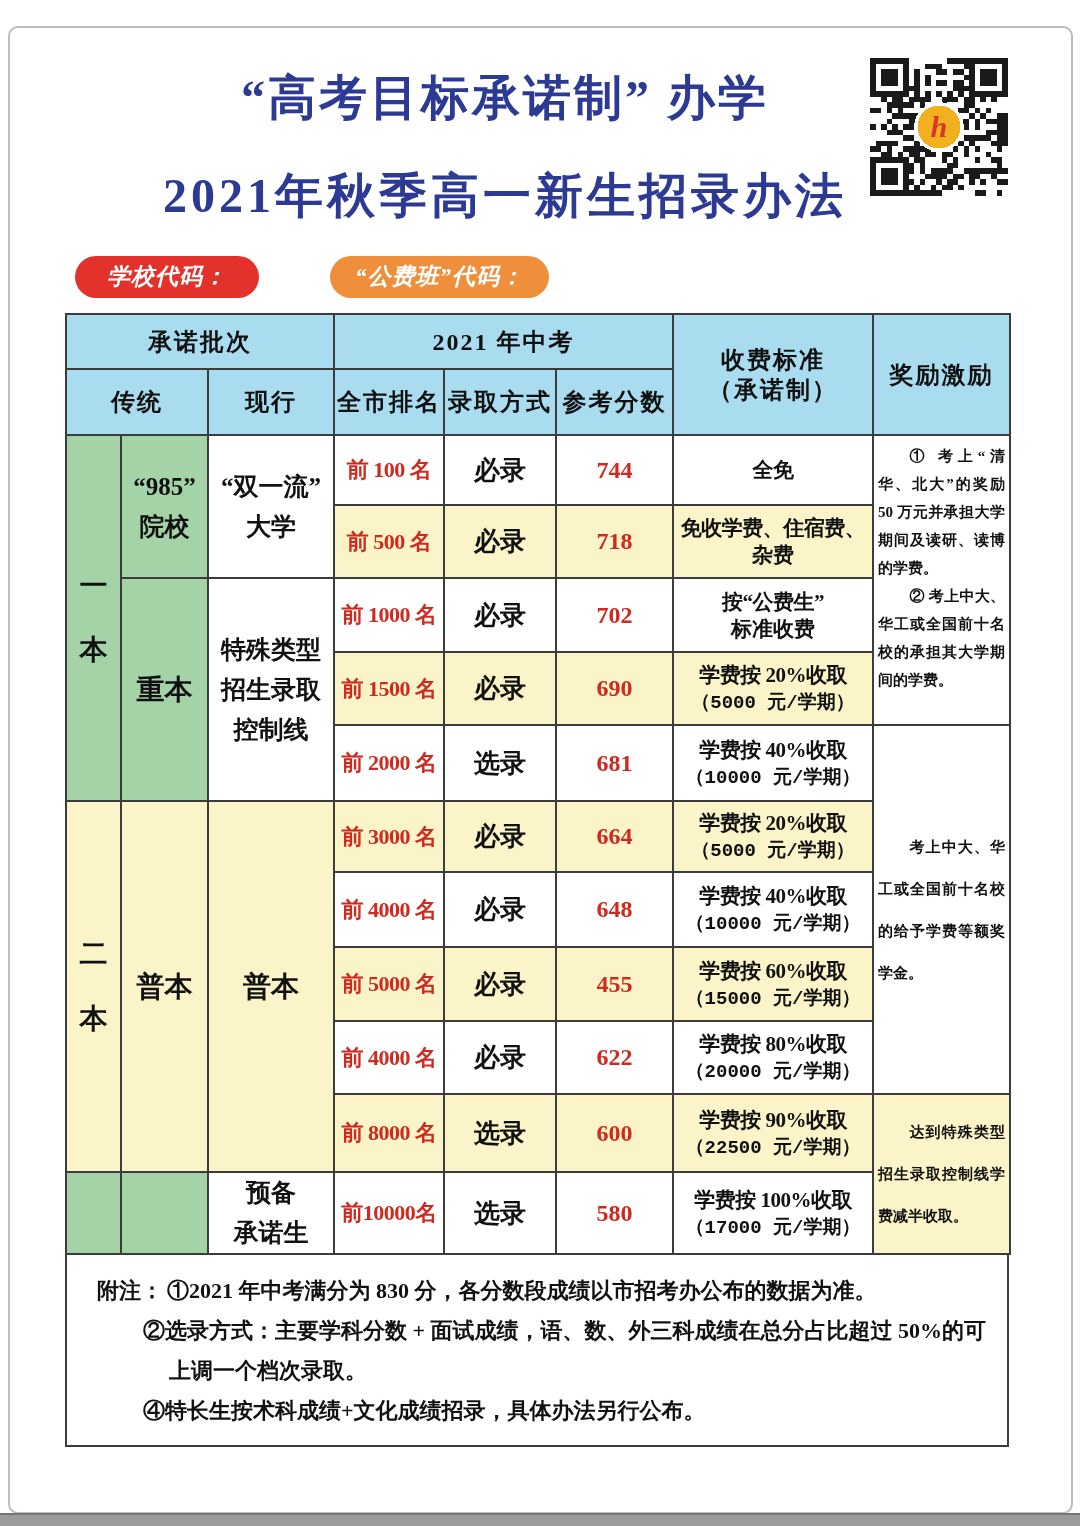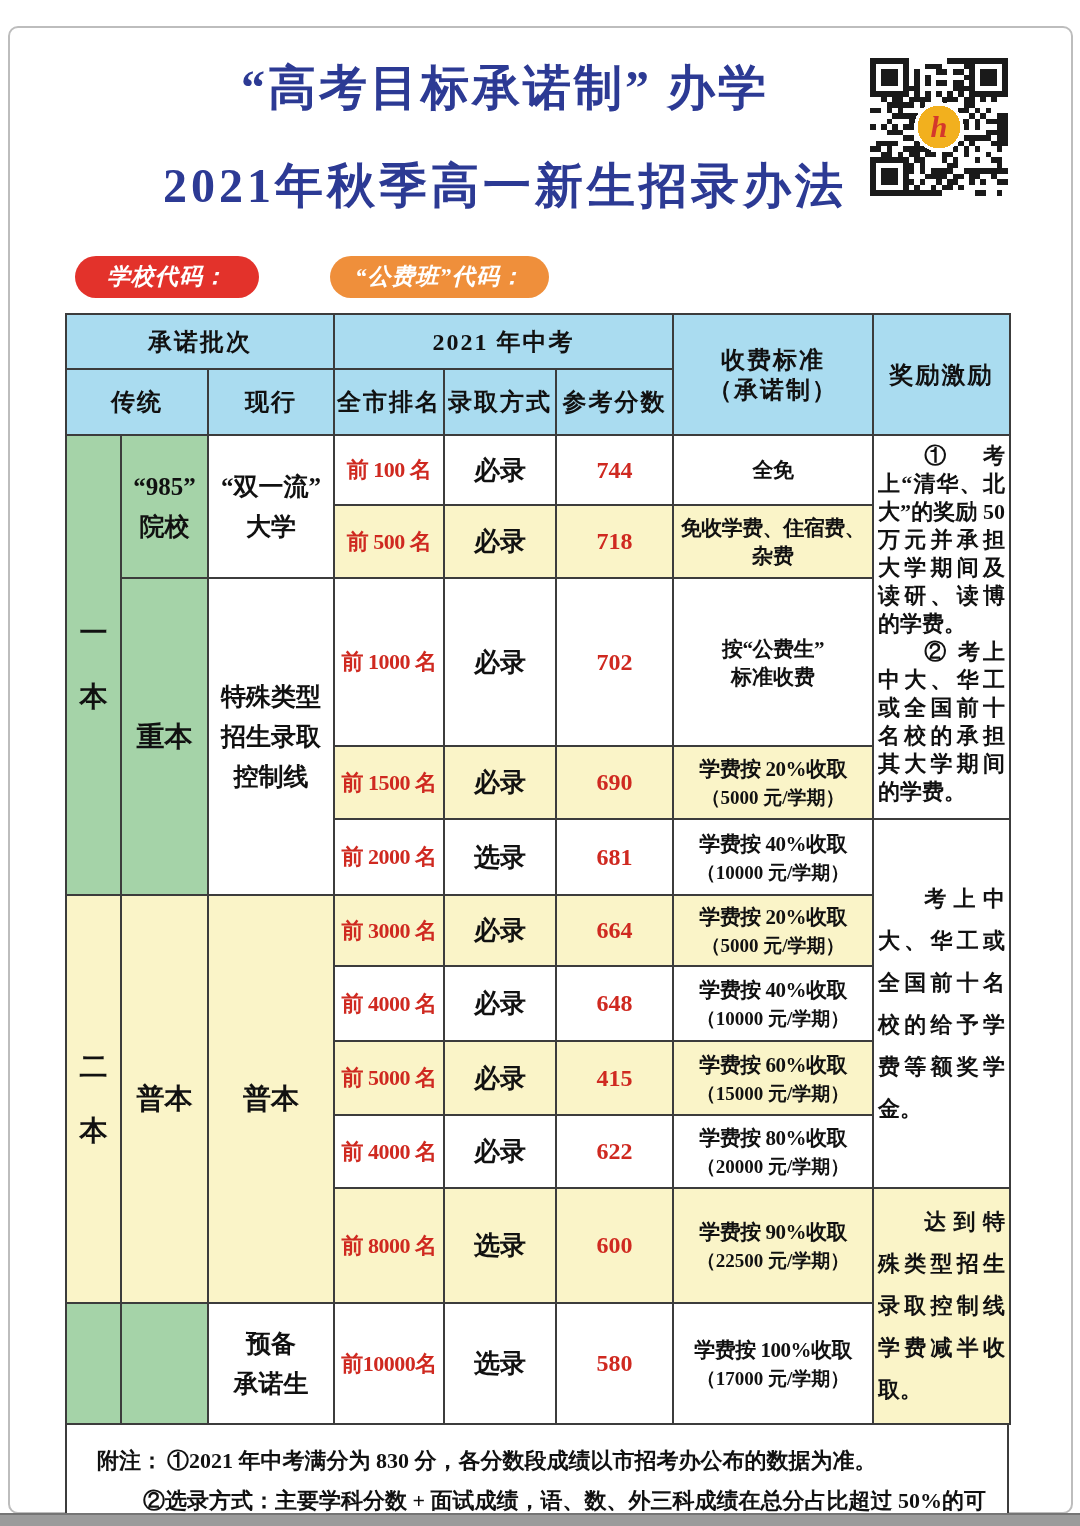--- a/index.html
+++ b/index.html
@@ -11,21 +11,21 @@
   }
   .page-frame {
     position:absolute; left:8px; top:26px; width:1061px; height:1484px;
     border:2px solid #bdbdbd; border-radius:10px; pointer-events:none;
   }
   .bottom-strip {
     position:absolute; left:0; bottom:0; width:1080px; height:11px;
     background:#9b9b9b; border-top:2px solid #757575;
   }
   
-  .title-wrap { position:absolute; left:0; top:56px; width:1010px; text-align:center; color:#2c3a94; }
+  .title-wrap { position:absolute; left:0; top:66px; width:1010px; text-align:center; color:#2c3a94; }
   .title-l1 { font-size:48px; letter-spacing:3px; }
   .title-l2 { margin-top:34px; font-size:48px; letter-spacing:4px; }
   
   #qr { position:absolute; left:870px; top:58px; width:138px; height:138px; }
   
   .badge {
     position:absolute; top:256px; height:42px; border-radius:21px;
     color:#fff; font-style:italic; font-size:23px; line-height:42px;
     text-align:center; letter-spacing:1px;
   }
@@ -42,24 +42,24 @@
   td.green { background:#a5d3a8; }
   td.white { background:#ffffff; }
   .vstack { display:inline-block; width:1.1em; word-break:break-all; line-height:2.3; font-size:28px; letter-spacing:0; }
   .g2 { font-size:25px; line-height:40px; }
   .g1line { font-size:28px; }
   .cur { font-size:25px; line-height:40px; }
   td.rank  { color:#cf2920; font-size:22px; letter-spacing:-0.5px; white-space:nowrap; }
   td.method{ font-size:26px; }
   td.score { color:#cf2920; font-size:24px; font-family:"Liberation Serif","DejaVu Serif",serif; }
   td.fee .fee1 { font-size:21px; letter-spacing:-0.5px; white-space:nowrap; line-height:30px; }
-  td.fee .fee2 { font-size:19px; white-space:nowrap; line-height:27px; }
+  td.fee .fee2 { font-size:19px; white-space:nowrap; line-height:27px;font-family:Liberation Mono, monospace; }
   td.fee .fee2:empty { display:none; }
   td.fee .same { font-size:21px; }
-  td.reward { background:#fff; font-size:22px; padding:12px 4px; vertical-align:middle; }
+  td.reward { background:#fff; font-size:15px; padding:12px 4px; vertical-align:middle; }
   td.reward p { margin:0; text-align:justify; text-indent:2.1em; }
   .r1 p { line-height:28px; }
   .r2 p, .r3 p { line-height:42px; }
   td.reward.top { vertical-align:top; padding-top:6px; }
   
   .notes {
     margin-top:-2px; border:2px solid #3c3c3c; box-sizing:border-box; width:944px;
     background:#fff; padding:16px 18px 14px 18px; font-size:22px; line-height:40px; text-align:left;
   }
   .note-first .nlabel { margin-right:4px;margin-left:12px; }
@@ -498,21 +498,21 @@
           <td class="method">必录</td>
           <td class="score">648</td>
           <td class="fee">
               <div class="fee1">学费按 40%收取</div>
               <div class="fee2">（10000 元/学期）</div>
             </td>
         </tr>
         <tr class="alt" style="height:74px">
           <td class="rank">前 5000 名</td>
           <td class="method">必录</td>
-          <td class="score">415</td>
+          <td class="score">455</td>
           <td class="fee">
               <div class="fee1">学费按 60%收取</div>
               <div class="fee2">（15000 元/学期）</div>
             </td>
         </tr>
         <tr style="height:73px">
           <td class="rank">前 4000 名</td>
           <td class="method">必录</td>
           <td class="score">622</td>
           <td class="fee">

